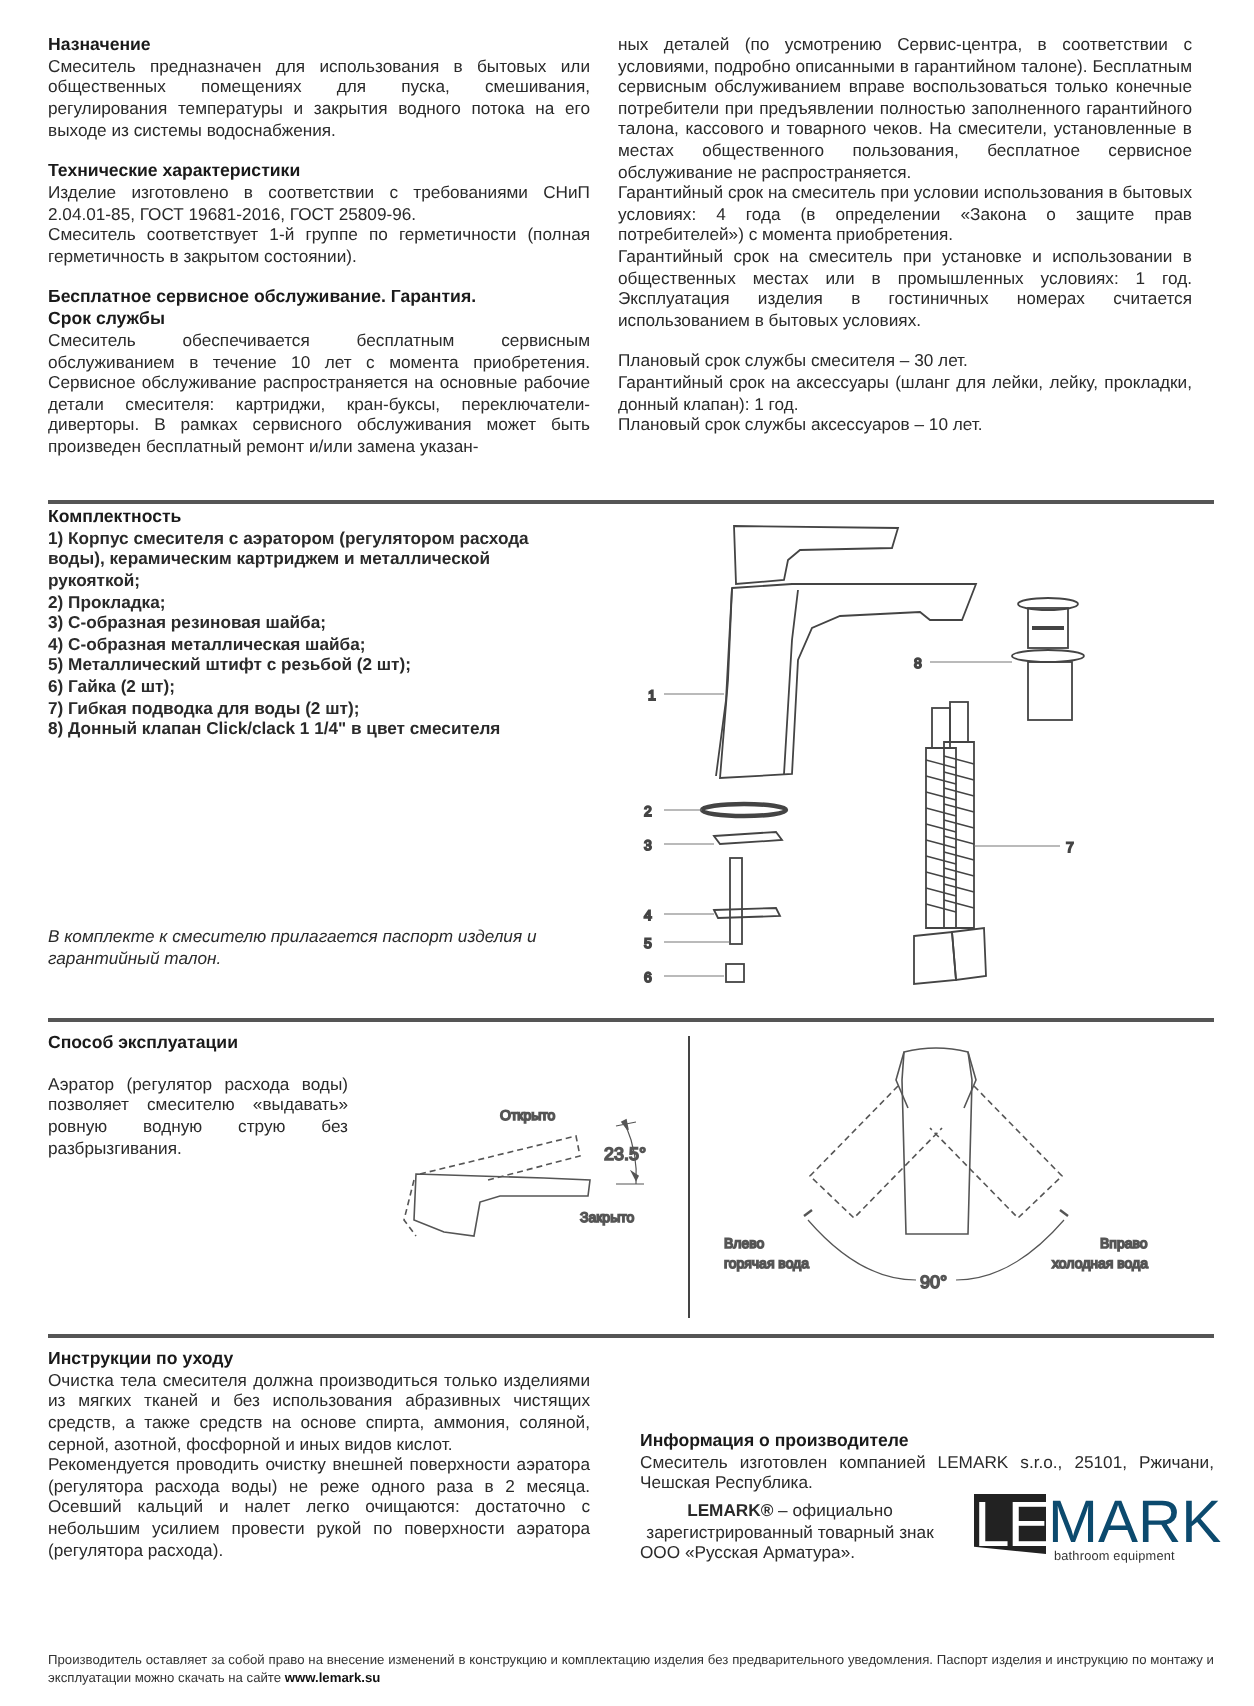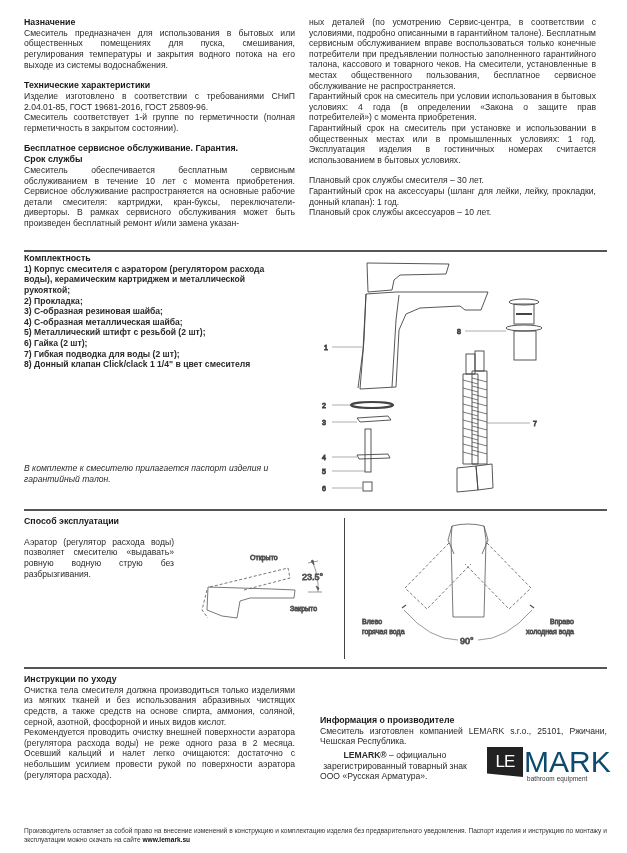--- a/index.html
+++ b/index.html
@@ -12,21 +12,21 @@
   .gap { height: 10px; }
   .hr { position: absolute; left: 24px; width: 583px; height: 1.6px; background: #555; }
   .vr { position: absolute; width: 1.4px; background: #444; }
   .list-item { text-align: left; font-weight: bold; }
   svg { position: absolute; overflow: visible; }
   .lbl { font-family: "Liberation Sans", sans-serif; fill: #444; font-size: 7px; }
   .num { font-family: "Liberation Sans", sans-serif; fill: #555; font-size: 7px; }
   .footer { position: absolute; left: 24px; top: 826px; width: 583px; font-size: 6.6px; line-height: 9px; color: #333; text-align: justify; text-align-last: left; }
   .footer b { color: #111; }
   .logo { position: absolute; left: 487px; top: 746px; width: 120px; height: 40px; }
-  .logo-le { position: absolute; left: 0; top: 1px; width: 36px; height: 30px; background: #222; color: #fff; font-size: 17px; line-height: 30px; font-weight: normal; letter-spacing: -1px; text-align: center; clip-path: polygon(0 0,100% 0,100% 100%,0 88%); }
+  .logo-le { position: absolute; left: 0; top: 1px; width: 36px; height: 30px; background: #222; color: #fff; font-size: 32px; line-height: 30px; font-weight: normal; letter-spacing: -1px; clip-path: polygon(0 0,100% 0,100% 100%,0 88%); }
   .logo-mark { position: absolute; left: 37px; top: 1px; font-size: 30px; line-height: 30px; color: #0c4a6e; letter-spacing: 0px; }
   .logo-sub { position: absolute; left: 40px; top: 29px; font-size: 6.4px; color: #333; letter-spacing: 0.1px; }
 </style>
 </head>
 <body>
 
 <div class="page">
 
   <div class="col" style="left:24px; top:17px; width:271px;">
     <div class="h">Назначение</div>

